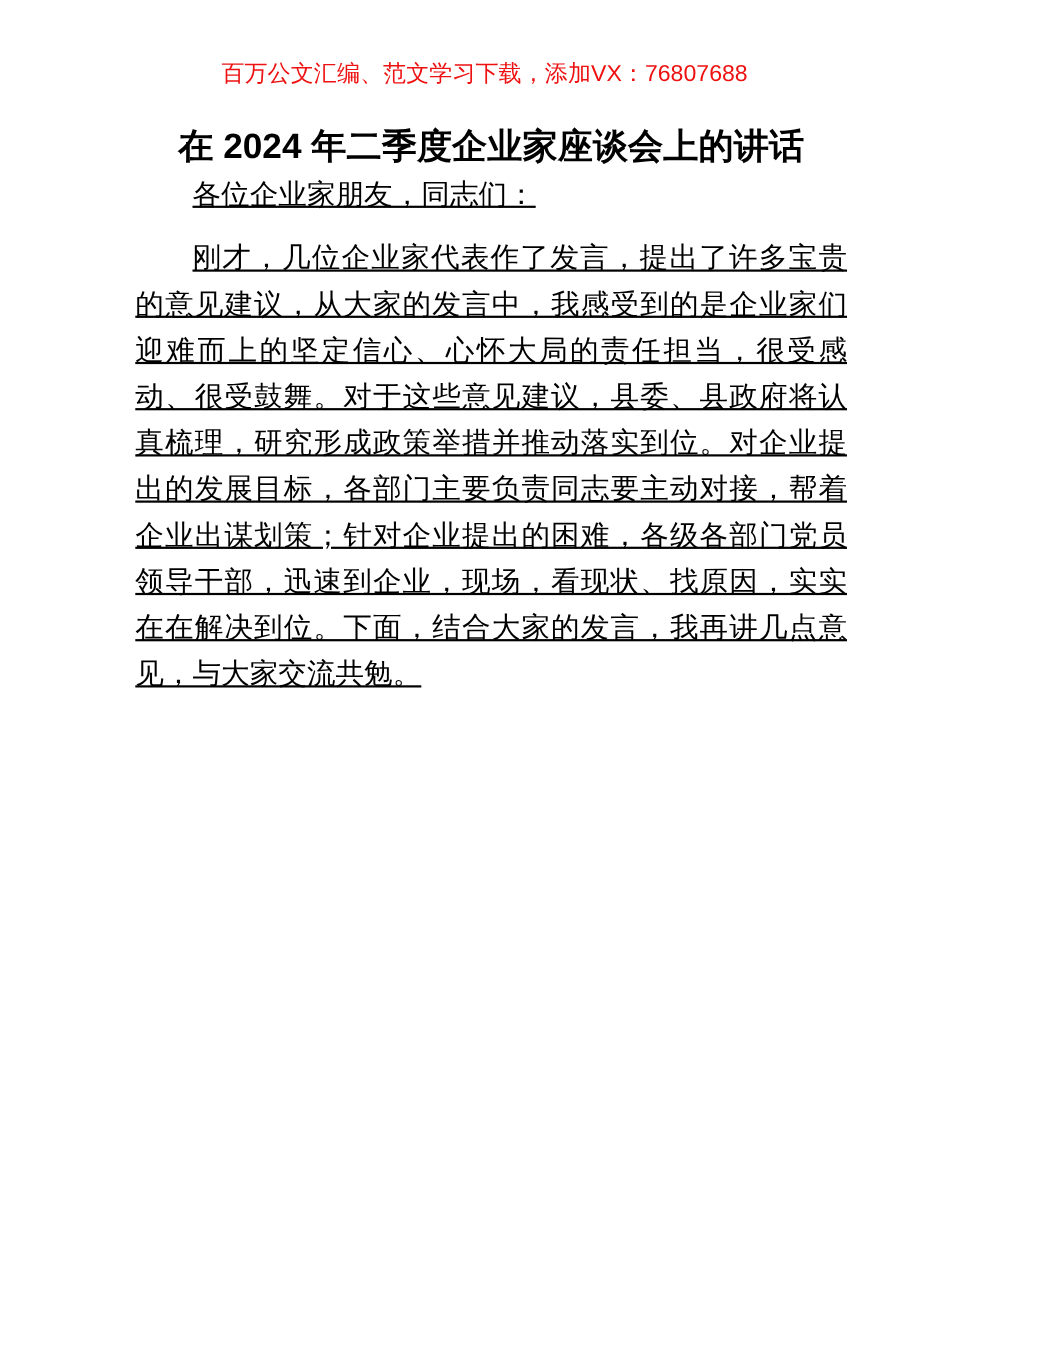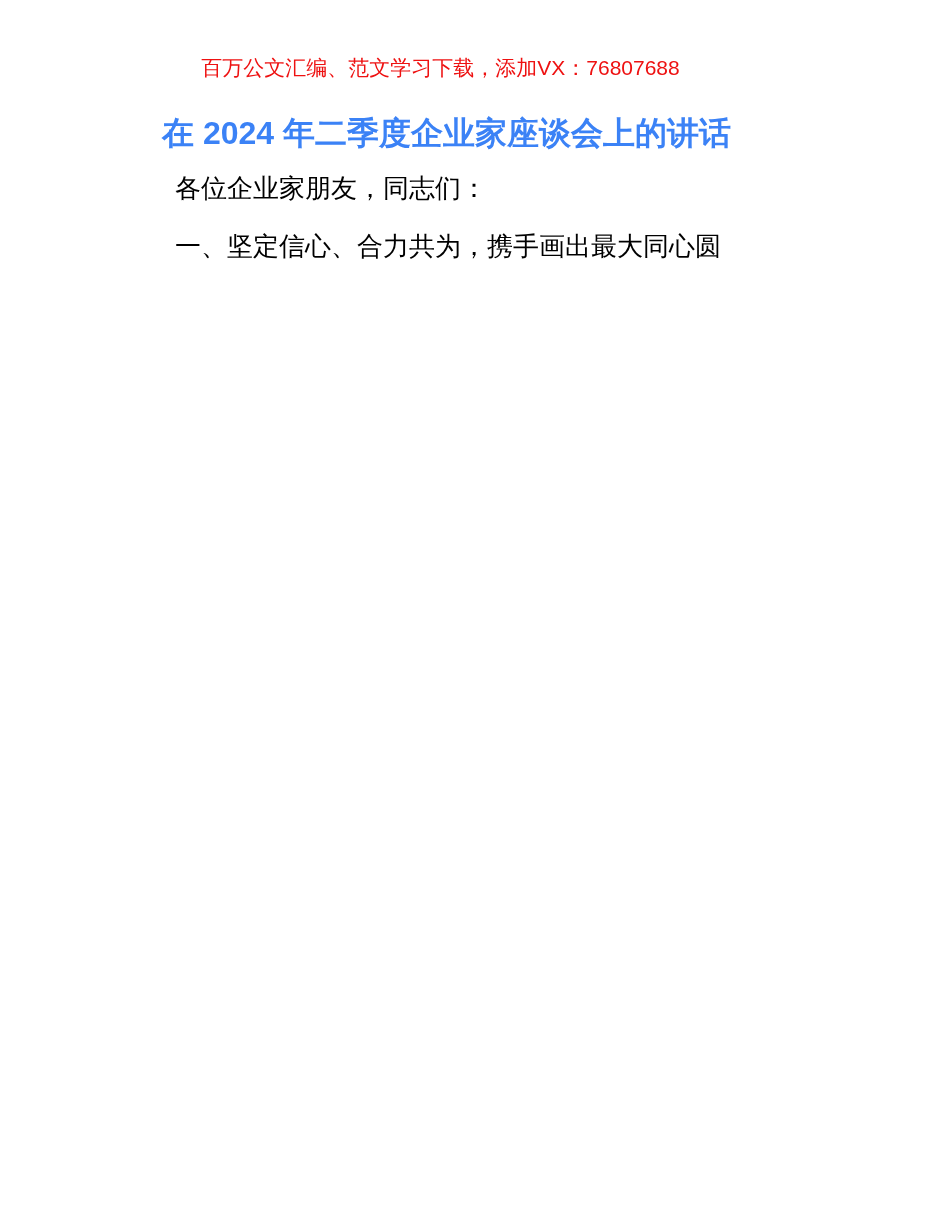--- a/index.html
+++ b/index.html
@@ -26,24 +26,24 @@
     color: #ee1111;
     
     margin-left: -12px;
   }
   .doc-title {
     margin: 30px 0 0 0;
     text-align: center;
     font-size: 32px;
     line-height: 44px;
     font-weight: bold;
-    color: #3b82f6;
+    color: #000000;
   }
   .doc-body {
-    margin-top: 12px;
+    text-decoration: underline;
   }
   .doc-body p {
     margin: 0 0 16px 0;
     font-size: 26px;
     line-height: 42px;
     text-indent: 2em;
     text-align: justify;
     word-break: break-all;
     color: #000000;
   }
@@ -55,19 +55,19 @@
 
   <div class="header-note">百万公文汇编、范文学习下载，添加VX：76807688</div>
 
   <h1 class="doc-title">在 2024 年二季度企业家座谈会上的讲话</h1>
 
   <div class="doc-body">
 
     <p>各位企业家朋友，同志们：</p>
 
 
+    <p>刚才，几位企业家代表作了发言，提出了许多宝贵的意见建议，从大家的发言中，我感受到的是企业家们迎难而上的坚定信心、心怀大局的责任担当，很受感动、很受鼓舞。对于这些意见建议，县委、县政府将认真梳理，研究形成政策举措并推动落实到位。对企业提出的发展目标，各部门主要负责同志要主动对接，帮着企业出谋划策；针对企业提出的困难，各级各部门党员领导干部，迅速到企业，现场，看现状、找原因，实实在在解决到位。下面，结合大家的发言，我再讲几点意见，与大家交流共勉。</p>
 
-    <p>一、坚定信心、合力共为，携手画出最大同心圆</p>
 
 
   </div>
 
 </div>
 
 </body></html>

